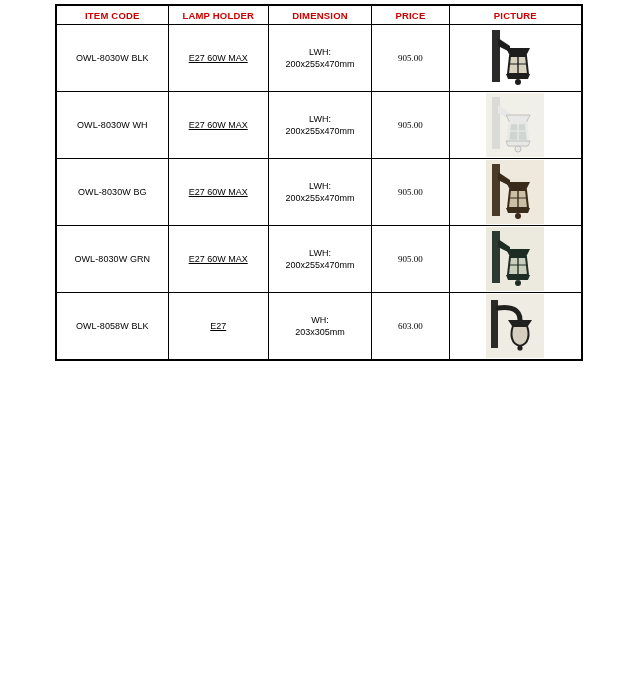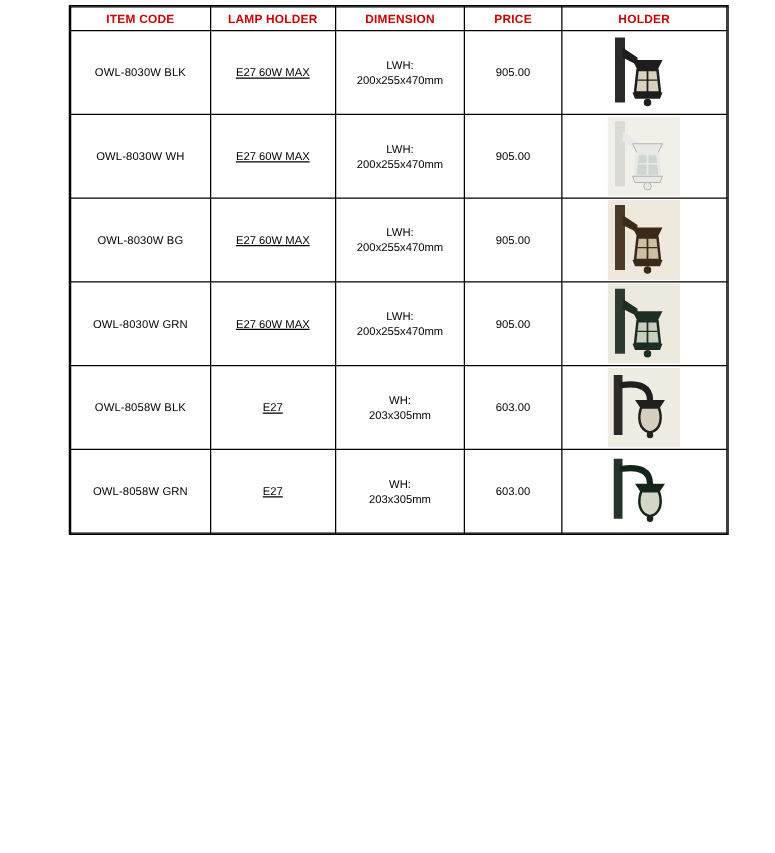--- a/index.html
+++ b/index.html
@@ -56,21 +56,21 @@
   col.c-dim { width: 100px; }
   col.c-price { width: 75px; }
   col.c-pic { width: 128px; }
 
   td.item-code {
     font-size: 9.5px;
     letter-spacing: 0.1px;
   }
   td.holder { font-size: 9.5px; text-decoration: underline; }
   td.dim { font-size: 9px; line-height: 12px; }
-  td.price { font-size: 9.5px; }
+  td.price { font-size: 9.5px; font-family: Liberation Serif, serif; }
   td.pic { padding: 3px 0; }
 
   .row-tall { height: 67px; }
 
   .thumb-wrap {
     display: flex;
     align-items: center;
     justify-content: center;
     width: 100%;
   }
@@ -98,21 +98,21 @@
         <col class="c-dim">
         <col class="c-price">
         <col class="c-pic">
       </colgroup>
       <thead>
         <tr>
           <th>ITEM CODE</th>
           <th>LAMP HOLDER</th>
           <th>DIMENSION</th>
           <th>PRICE</th>
-          <th>HOLDER</th>
+          <th>PICTURE</th>
         </tr>
       </thead>
       <tbody>
 
         <tr class="row-tall">
           <td class="item-code">OWL-8030W BLK</td>
           <td class="holder">E27 60W MAX</td>
           <td class="dim">
             <span class="dim-l1">LWH:</span>
             <span class="dim-l2">200x255x470mm</span>
@@ -237,40 +237,17 @@
                   <path d="M27 32 C24 40 25 50 34 52 C43 50 44 40 41 32 Z" fill="#d6cfc0" stroke="#20201e" stroke-width="2"></path>
                   <circle cx="34" cy="54" r="2.6" fill="#20201e"></circle>
                 </svg>
               </span>
             </div>
           </td>
         </tr>
 
 
 
-        <tr class="row-tall">
-          <td class="item-code">OWL-8058W GRN</td>
-          <td class="holder">E27</td>
-          <td class="dim">
-            <span class="dim-l1">WH:</span>
-            <span class="dim-l2">203x305mm</span>
-          </td>
-          <td class="price">603.00</td>
-          <td class="pic">
-            <div class="thumb-wrap">
-              <span class="thumb">
-                <svg viewBox="0 0 58 64" width="58" height="64">
-                  <rect x="0" y="0" width="58" height="64" fill="#ffffff"></rect>
-                  <rect x="5" y="6" width="7" height="48" fill="#23352a"></rect>
-                  <path d="M12 14 C26 12 34 16 34 26" stroke="#13241a" stroke-width="5" fill="none" stroke-linecap="round"></path>
-                  <path d="M22 26 L46 26 L42 32 L26 32 Z" fill="#13241a"></path>
-                  <path d="M27 32 C24 40 25 50 34 52 C43 50 44 40 41 32 Z" fill="#d3d8c4" stroke="#13241a" stroke-width="2"></path>
-                  <circle cx="34" cy="54" r="2.6" fill="#13241a"></circle>
-                </svg>
-              </span>
-            </div>
-          </td>
-        </tr>
 
       </tbody>
     </table>
   </div>
 </div>
 
 </body></html>

